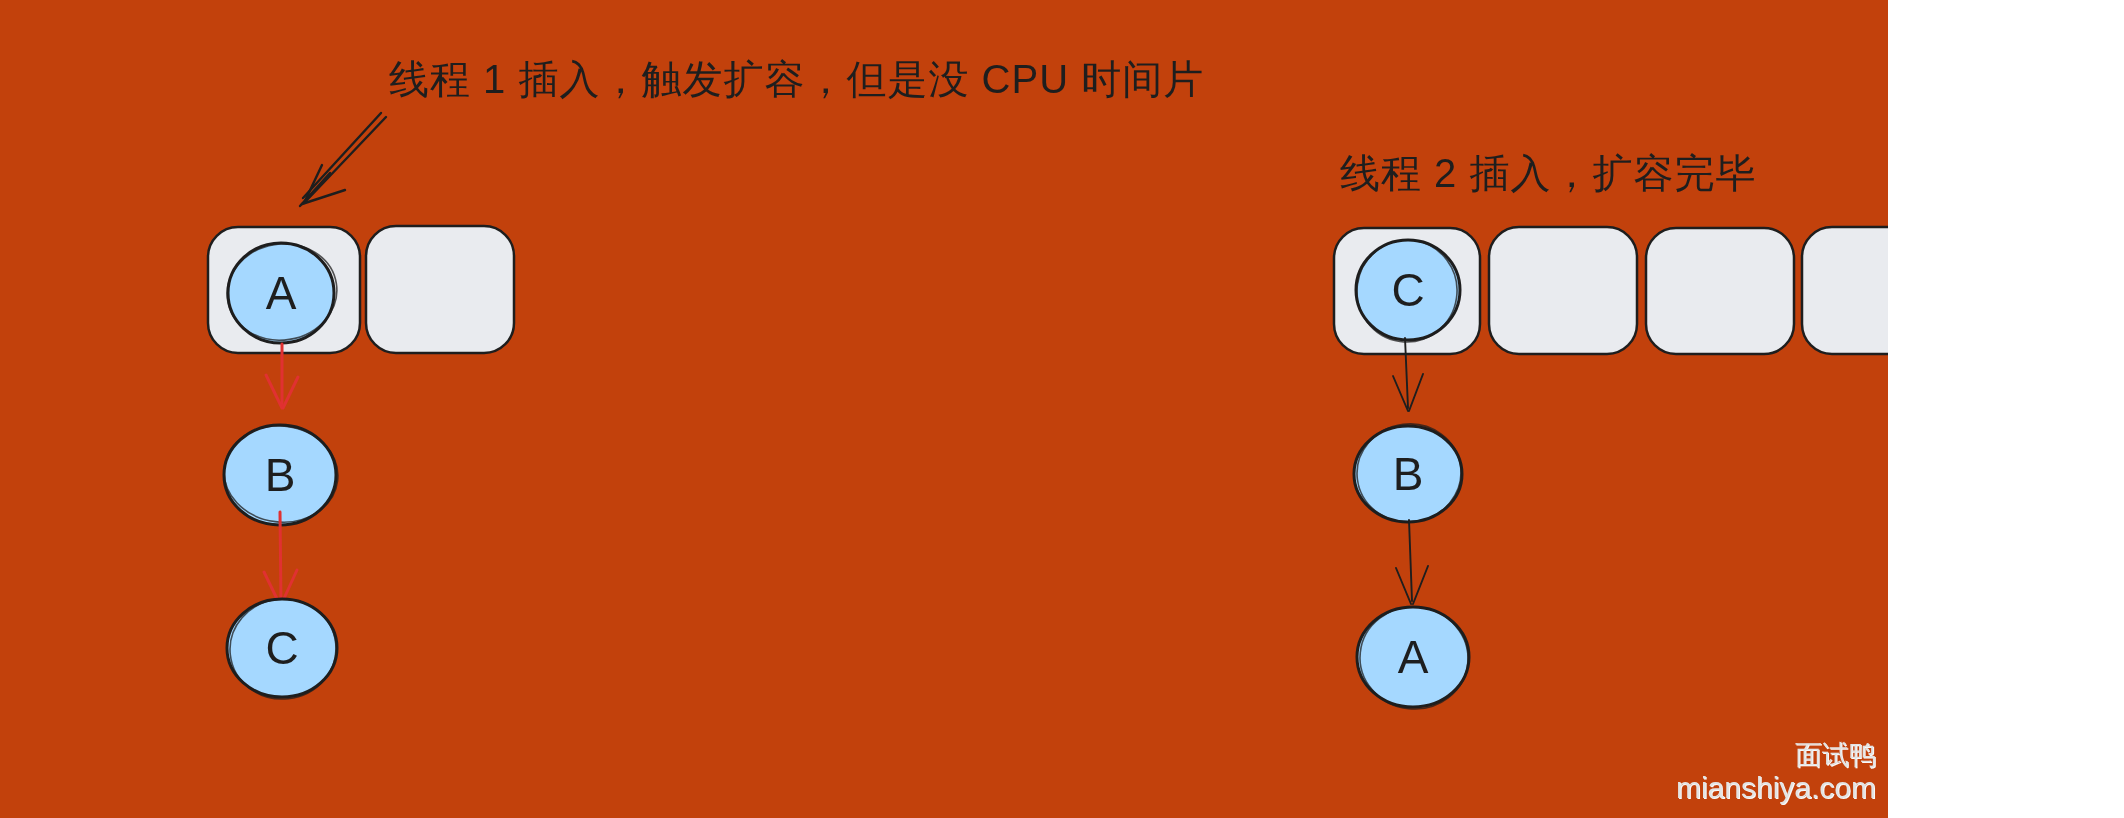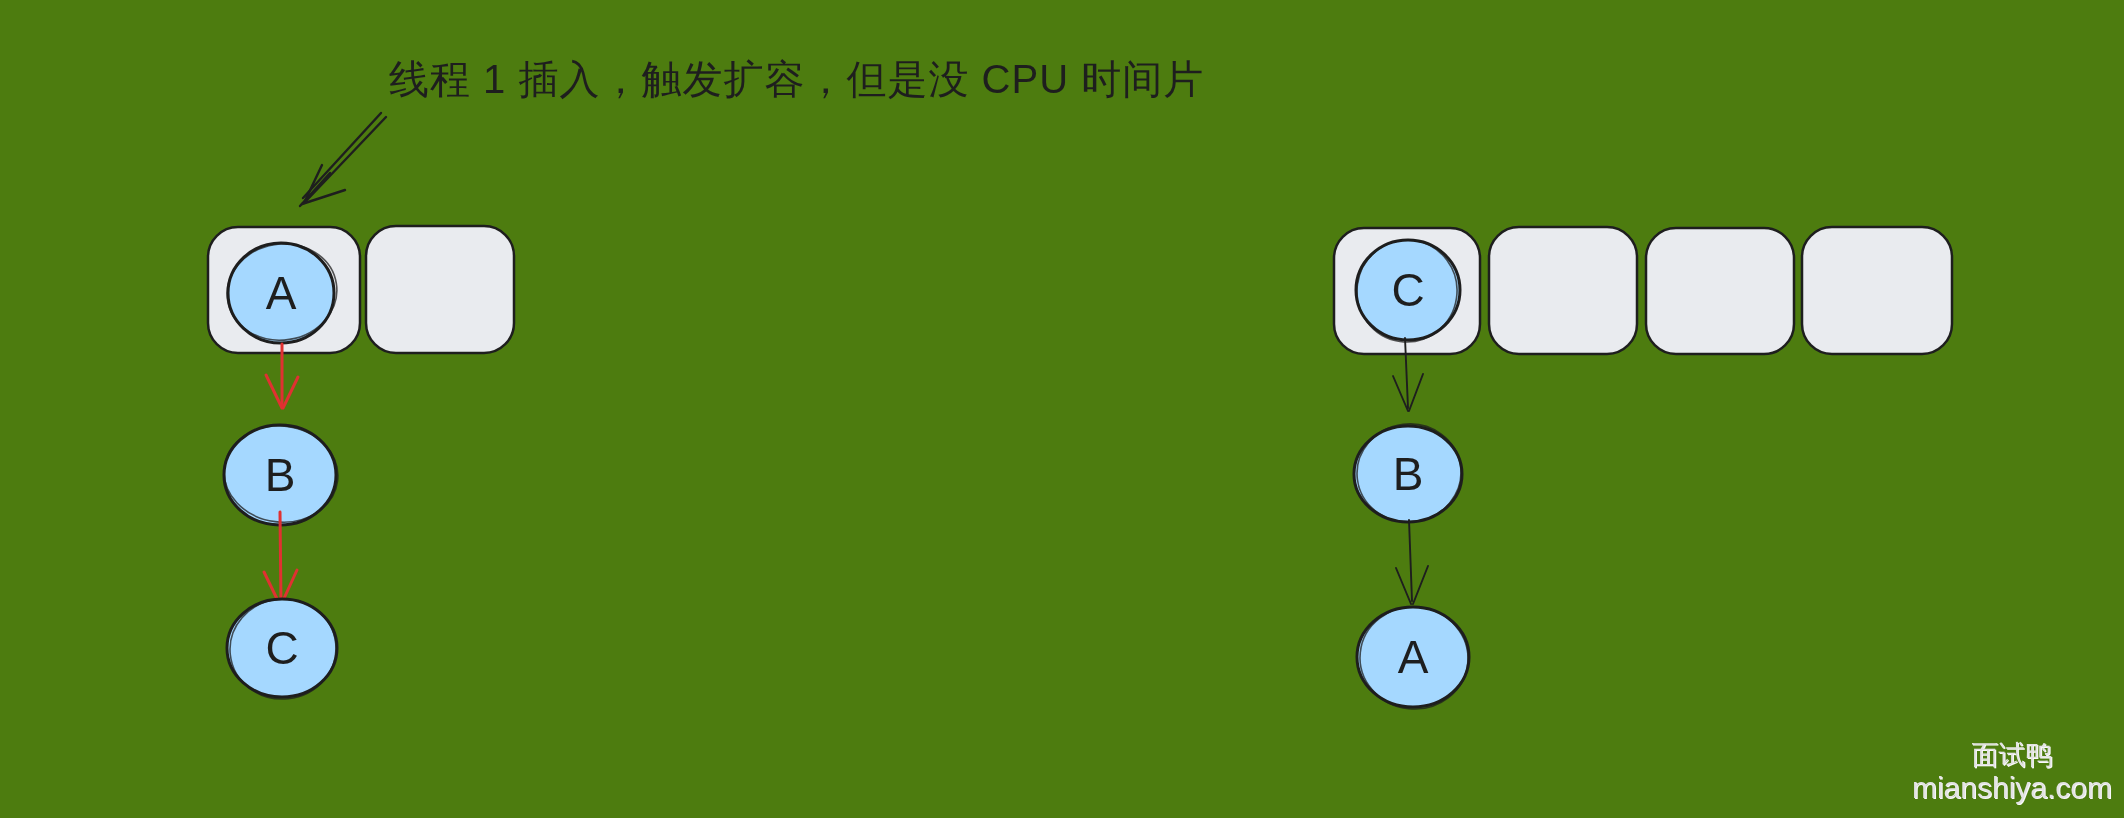--- a/index.html
+++ b/index.html
@@ -3,23 +3,23 @@
 <meta charset="utf-8">
 <style>
   html, body {
     margin: 0;
     padding: 0;
     background: #ffffff;
     font-family: "Liberation Sans", sans-serif;
   }
   .canvas {
     position: relative;
-    width: 2124px;
+    width: 1888px;
     height: 818px;
-    background: #4d7c0f;
+    background: #c2410c;
     overflow: hidden;
   }
   .caption {
     position: absolute;
     color: var(--ink, #1e1e1e);
     font-size: 40px;
     font-weight: 500;
     letter-spacing: 1px;
     white-space: nowrap;
   }
@@ -69,36 +69,37 @@
     fill: none;
     stroke: var(--ink, #1e1e1e);
     stroke-width: 1.9;
     stroke-linecap: round;
     stroke-linejoin: round;
   }
   .watermark {
     position: absolute;
     right: 12px;
     top: 740px;
-    text-align: center;
+    text-align: right;
     color: var(--watermark, #e3e3e3);
     line-height: 1.15;
     text-shadow: 1px 1px 0 #fafafa;
     user-select: none;
   }
   .watermark-brand  { font-size: 27px; font-weight: 500; }
   .watermark-domain { font-size: 30px; }
 </style>
 </head>
 <body>
 
 <div class="canvas">
 
   <div class="caption caption-left">线程 1 插入，触发扩容，但是没 CPU 时间片</div>
 
+  <div class="caption caption-right">线程 2 插入，扩容完毕</div>
 
   <svg class="diagram" width="2124" height="818" viewBox="0 0 2124 818" xmlns="http://www.w3.org/2000/svg">
 
     <g>
       <path class="ink" d="M386,117 L306,201"></path>
       <path class="ink" d="M381,113 L303,198"></path>
       <path class="ink" d="M304,203 L322,165"></path>
       <path class="ink" d="M300,206 L330,173"></path>
       <path class="ink" d="M302,204 L345,190"></path>
     </g>

